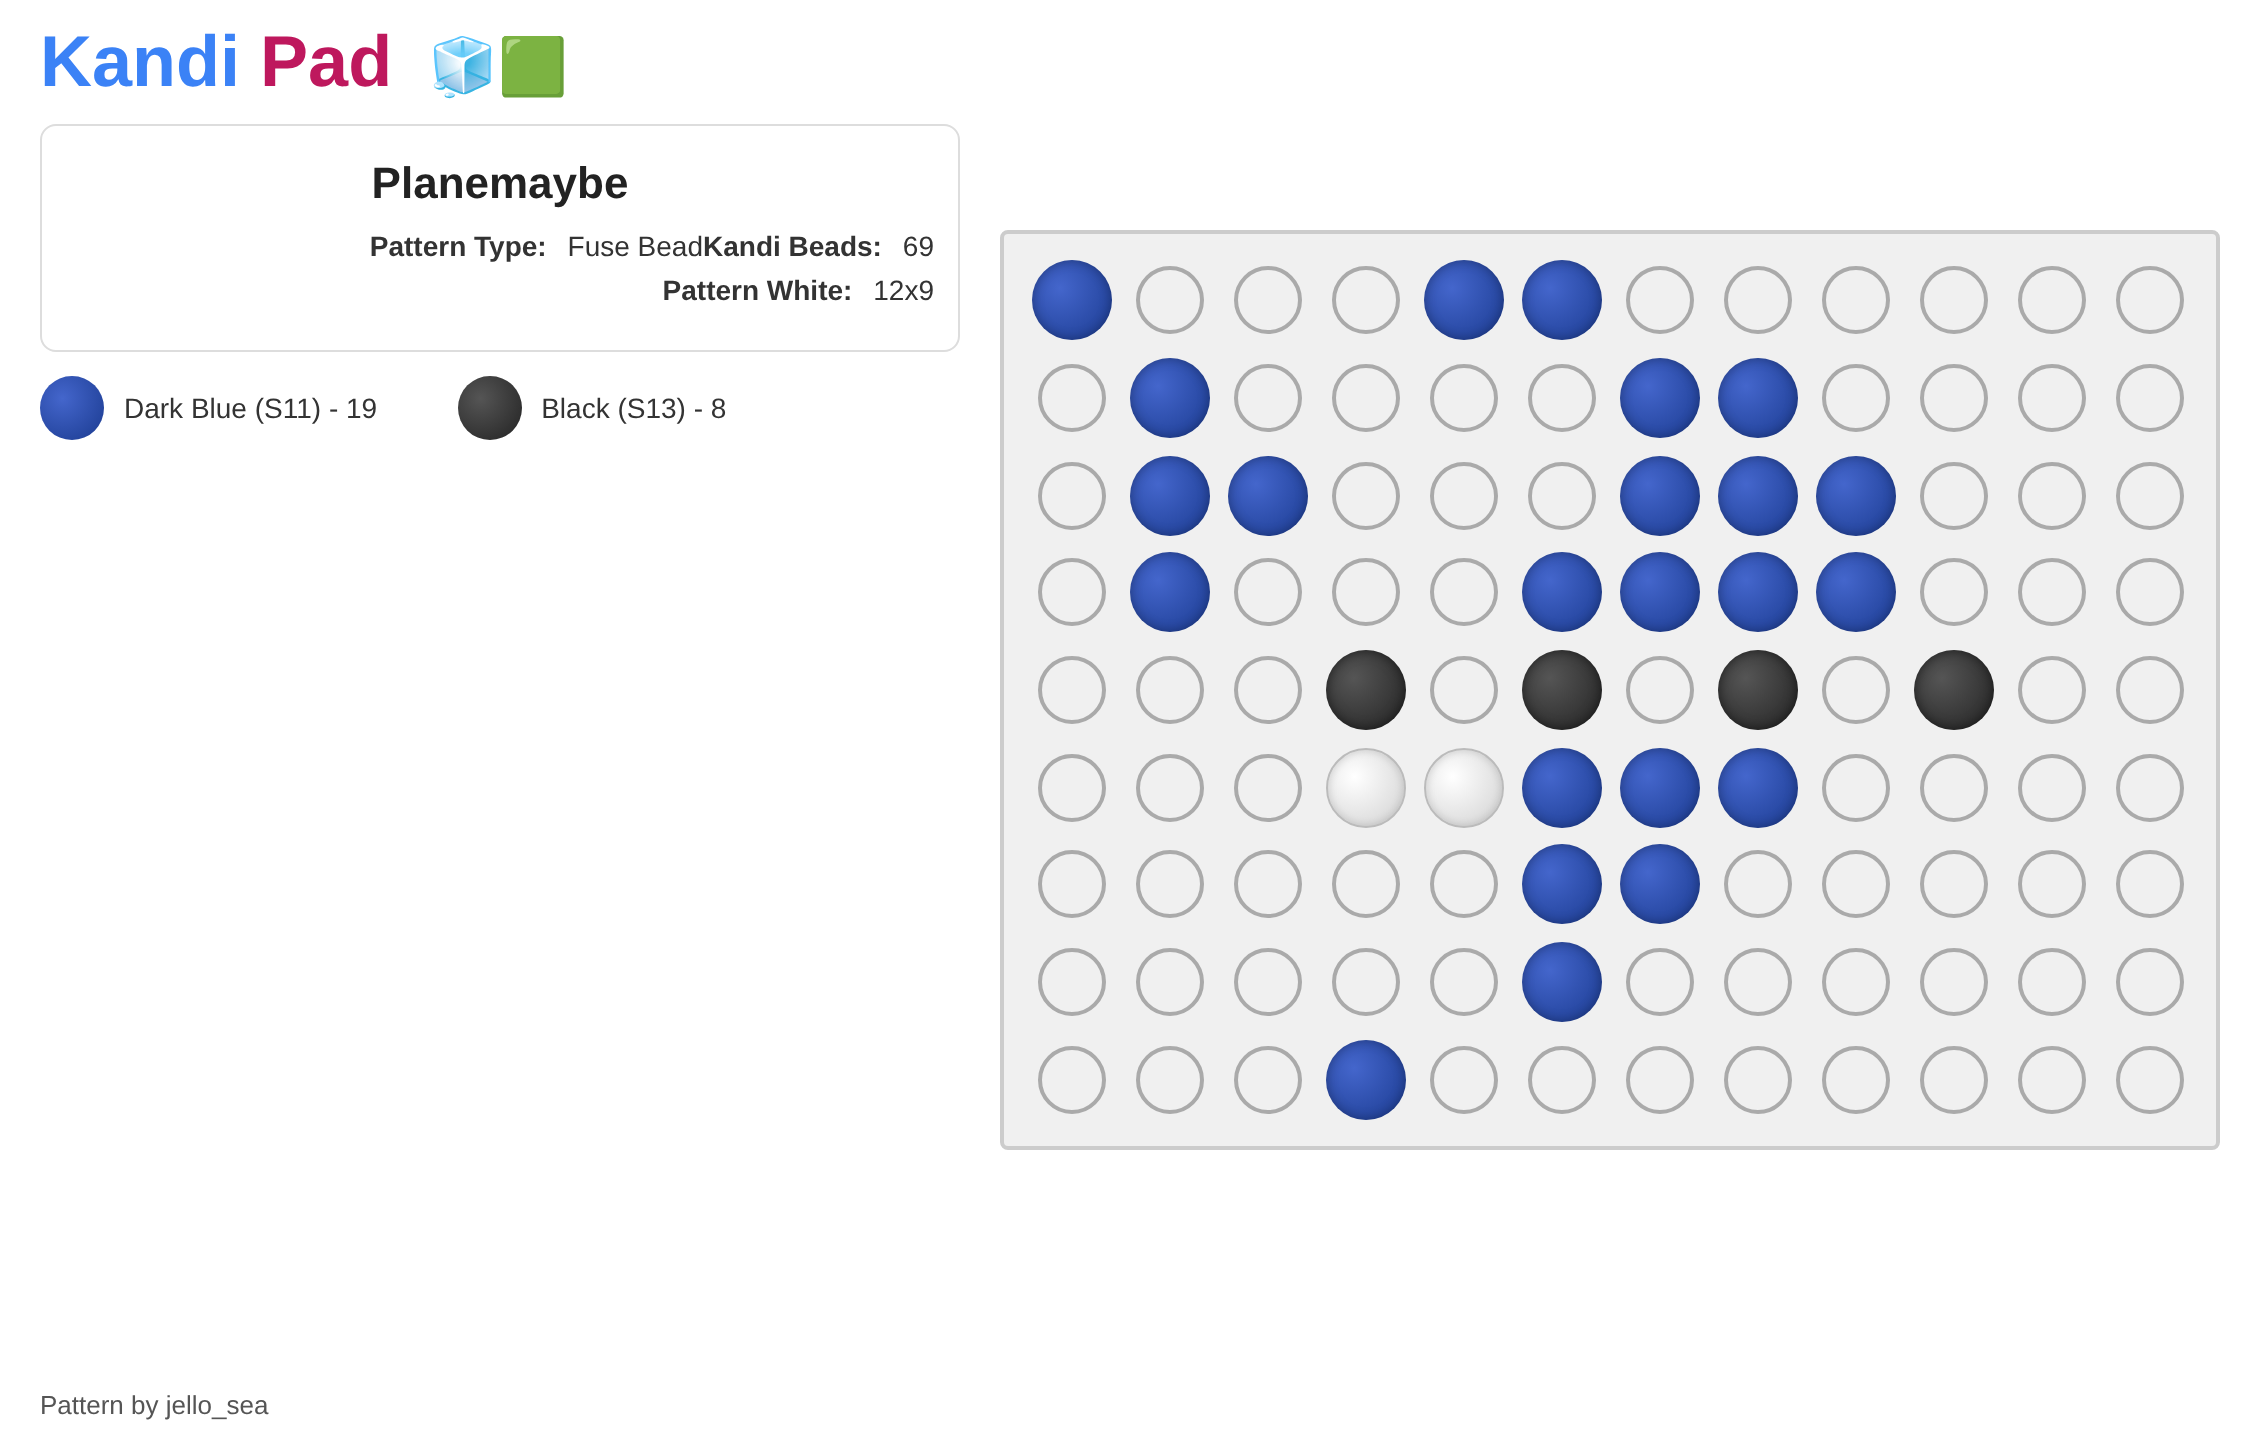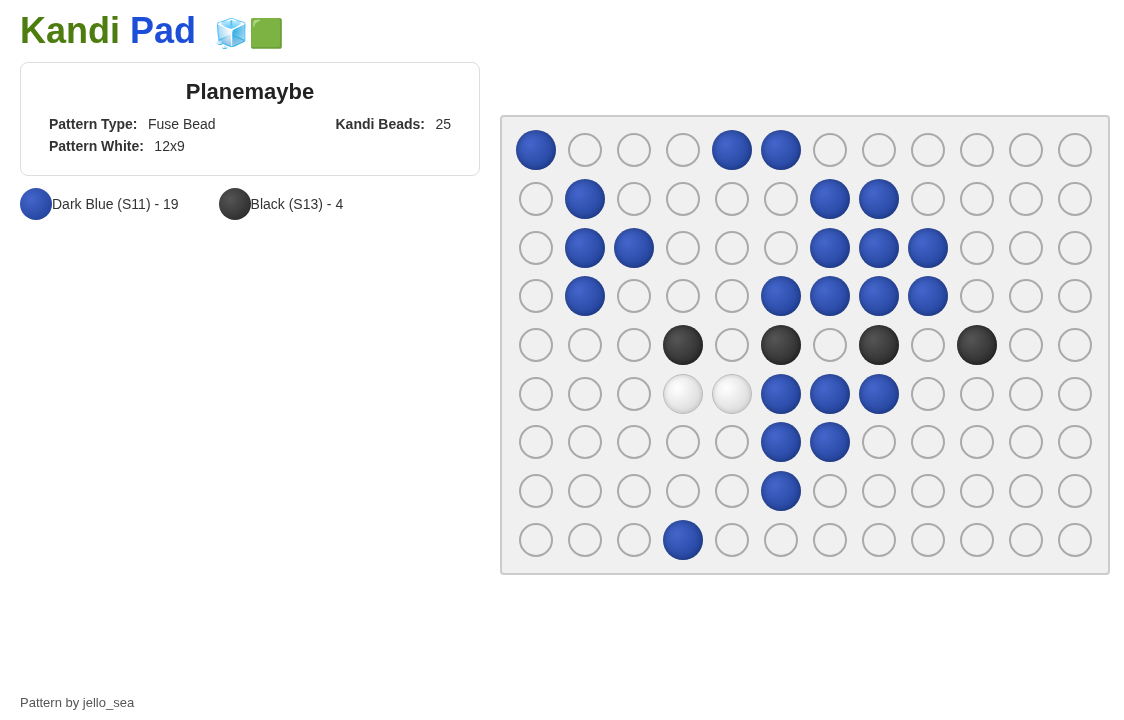--- a/index.html
+++ b/index.html
@@ -14,48 +14,47 @@
     
     #header {
       padding: 10px 20px;
       display: flex;
       align-items: center;
     }
     .logo-text {
       font-size: 36px;
       font-weight: bold;
     }
-    .logo-kandi { color: #4d7c0f; }
-    .logo-pad { color: #1d4ed8; }
+    .logo-kandi { color: #3b82f6; }
+    .logo-pad { color: #be185d; }
     .logo-icons {
       font-size: 28px;
       margin-left: 8px;
     }
 
     
     #info-card {
       margin: 0 20px;
       border: 1px solid #ddd;
       border-radius: 8px;
-      padding: 16px 28px;
+      padding: 16px 12px;
       width: 460px;
       background: #fff;
     }
     #info-card h2 {
       text-align: center;
       font-size: 22px;
       font-weight: bold;
       margin-bottom: 10px;
       color: #222;
     }
     .info-row {
       display: flex;
-      justify-content: space-between;
+      justify-content: flex-end;
       margin-bottom: 4px;
-      gap: 32px;
     }
     .info-label {
       font-weight: bold;
       font-size: 14px;
       color: #333;
     }
     .info-value {
       font-size: 14px;
       color: #333;
       margin-left: 6px;
@@ -65,20 +64,21 @@
     #legend {
       margin: 12px 20px;
       display: flex;
       gap: 40px;
       align-items: flex-start;
       flex-wrap: wrap;
     }
     .legend-item {
       display: flex;
       align-items: center;
+      gap: 10px;
     }
     .legend-dot {
       width: 32px;
       height: 32px;
       border-radius: 50%;
       flex-shrink: 0;
     }
     .legend-label {
       font-size: 14px;
       color: #333;
@@ -195,39 +195,39 @@
 
   <div id="info-card">
     <h2>Planemaybe</h2>
     <div class="info-row">
       <div>
         <span class="info-label">Pattern Type:</span>
         <span class="info-value">Fuse Bead</span>
       </div>
       <div>
         <span class="info-label">Kandi Beads:</span>
-        <span class="info-value">25</span>
+        <span class="info-value">69</span>
       </div>
     </div>
     <div class="info-row">
       <div>
         <span class="info-label">Pattern White:</span>
         <span class="info-value">12x9</span>
       </div>
     </div>
   </div>
 
   <div id="legend">
     <div class="legend-item">
       <div class="legend-dot" style="background: radial-gradient(circle at 35% 35%, #4466cc, #1a3a8f);"></div>
       <span class="legend-label">Dark Blue (S11) - 19</span>
     </div>
     <div class="legend-item">
       <div class="legend-dot" style="background: radial-gradient(circle at 35% 35%, #555, #222);"></div>
-      <span class="legend-label">Black (S13) - 4</span>
+      <span class="legend-label">Black (S13) - 8</span>
     </div>
   </div>
 </div>
 
 <div id="grid-container">
   <div class="grid" id="bead-grid-inner">
   <div class="cell">
         <div class="bead dark-blue"></div>
       </div>
       <div class="cell">

